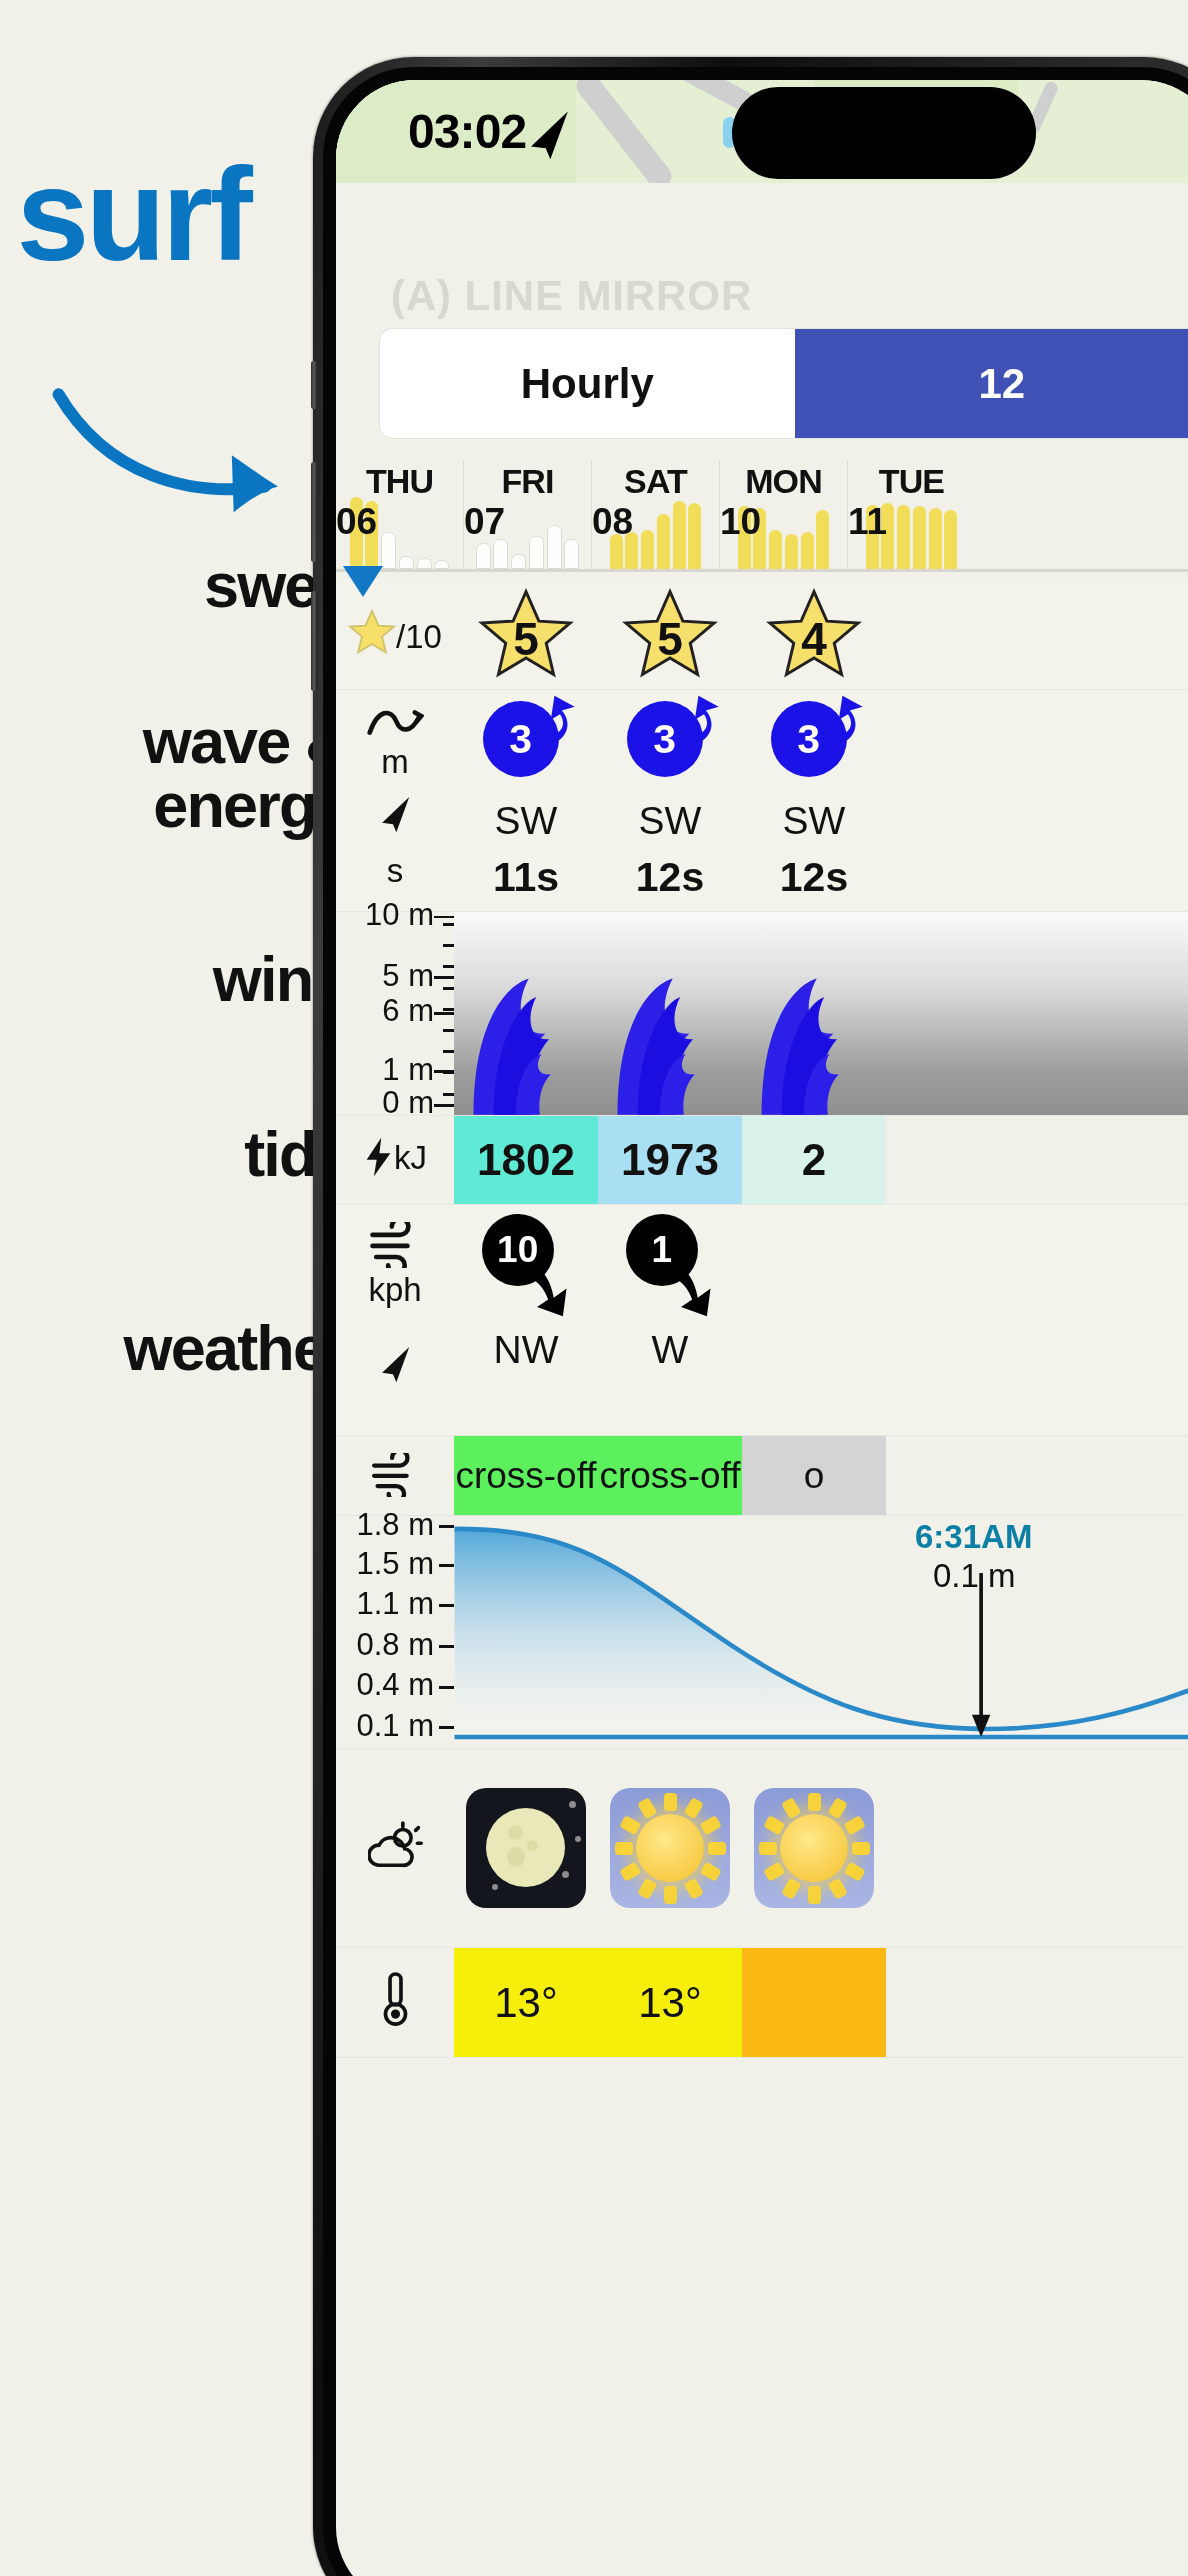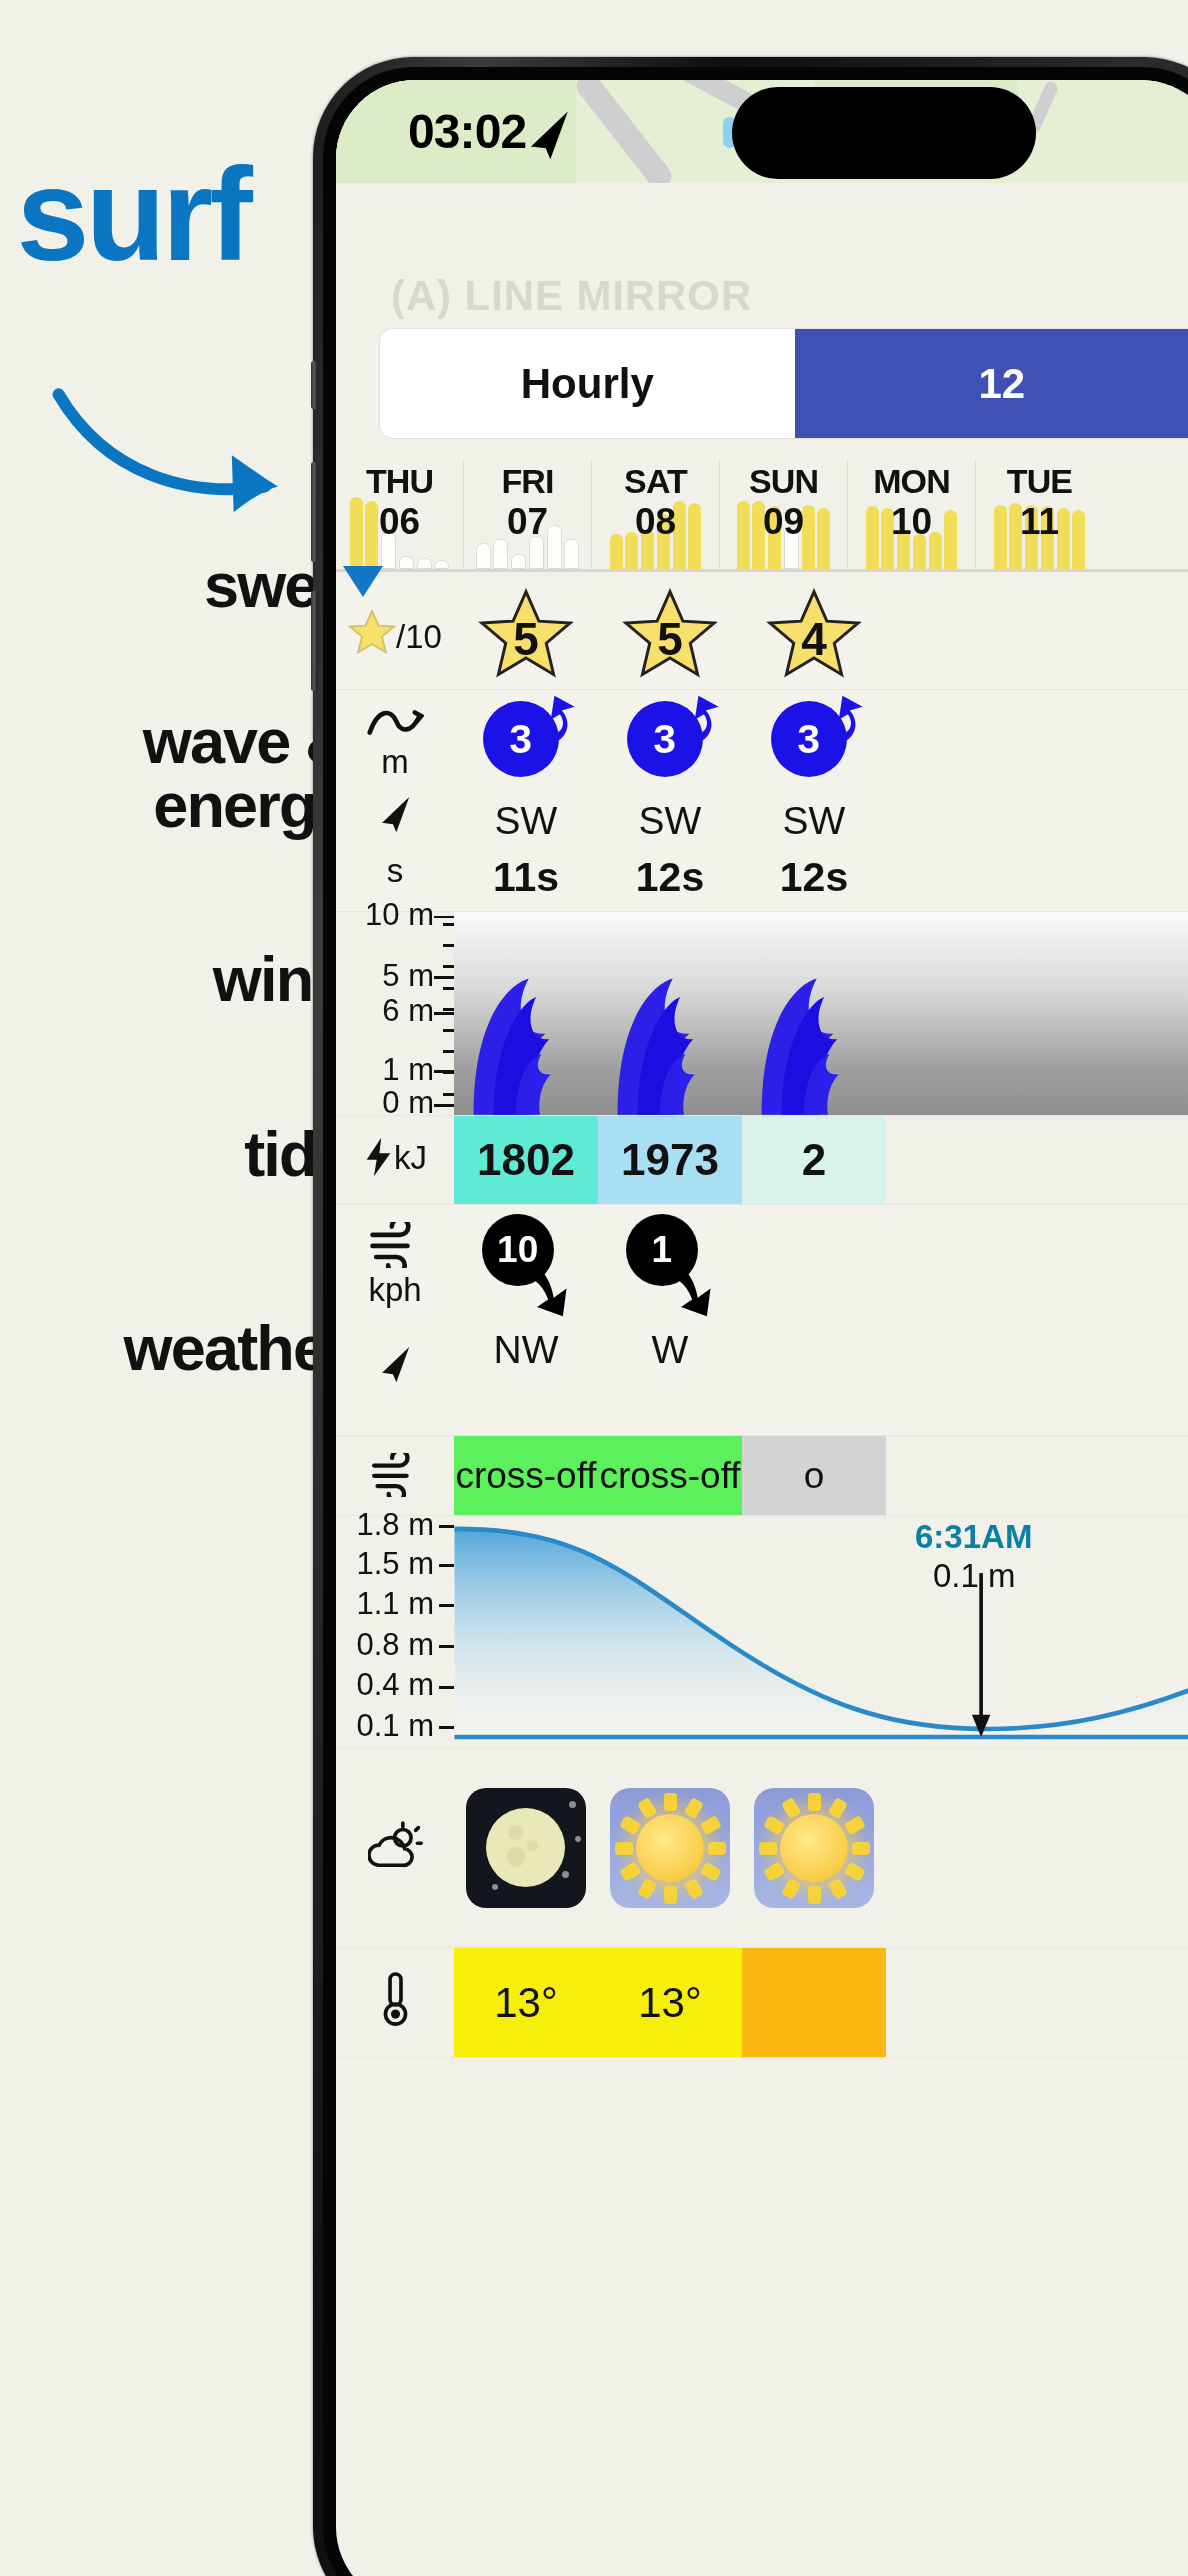--- a/index.html
+++ b/index.html
@@ -107,21 +107,21 @@
   .day{
     position:relative;flex:0 0 auto;width:127px;height:109px;
     border-left:1.8px solid #dcdcd6;
   }
   .day:first-child{border-left:none;}
   .day-name{
     position:absolute;left:0;right:0;top:1.8px;text-align:center;
     font-size:34px;font-weight:700;color:#111;letter-spacing:-0.9px;z-index:3;
   }
   .day-num{
-    position:absolute;left:0;right:0;top:41px;text-align:center;
+    position:absolute;left:0;right:0;top:41px;text-align:left;
     font-size:37px;font-weight:600;color:#111;z-index:3;
   }
   .bars{position:absolute;left:0;bottom:0;width:100%;height:77px;display:flex;align-items:flex-end;justify-content:center;gap:2.8px;}
   .bar{width:13px;border-radius:6.4px 6.4px 0 0;}
   .bar.y{background:#f2dd59;}
   .bar.w{background:#fdfdfb;border:0.9px solid #dcdcd6;}
   .today-marker{
     position:absolute;left:7.4px;top:486px;width:0;height:0;
     border-left:20px solid transparent;border-right:20px solid transparent;
     border-top:31px solid #1277c4;z-index:6;
@@ -329,32 +329,20 @@
           <div class="bars">
             <div class="bar y" style="height:35px"></div>
             <div class="bar y" style="height:37px"></div>
             <div class="bar y" style="height:39px"></div>
             <div class="bar y" style="height:55px"></div>
             <div class="bar y" style="height:68px"></div>
             <div class="bar y" style="height:66px"></div>
           </div>
           <div class="day-name">SAT</div>
           <div class="day-num">08</div>
-        </div>
-        <div class="day">
-          <div class="bars">
-            <div class="bar y" style="height:68px"></div>
-            <div class="bar y" style="height:68px"></div>
-            <div class="bar y" style="height:63px"></div>
-            <div class="bar w" style="height:41px"></div>
-            <div class="bar y" style="height:64px"></div>
-            <div class="bar y" style="height:61px"></div>
-          </div>
-          <div class="day-name">SUN</div>
-          <div class="day-num">09</div>
         </div>
         <div class="day">
           <div class="bars">
             <div class="bar y" style="height:63px"></div>
             <div class="bar y" style="height:61px"></div>
             <div class="bar y" style="height:39px"></div>
             <div class="bar y" style="height:35px"></div>
             <div class="bar y" style="height:37px"></div>
             <div class="bar y" style="height:59px"></div>
           </div>

